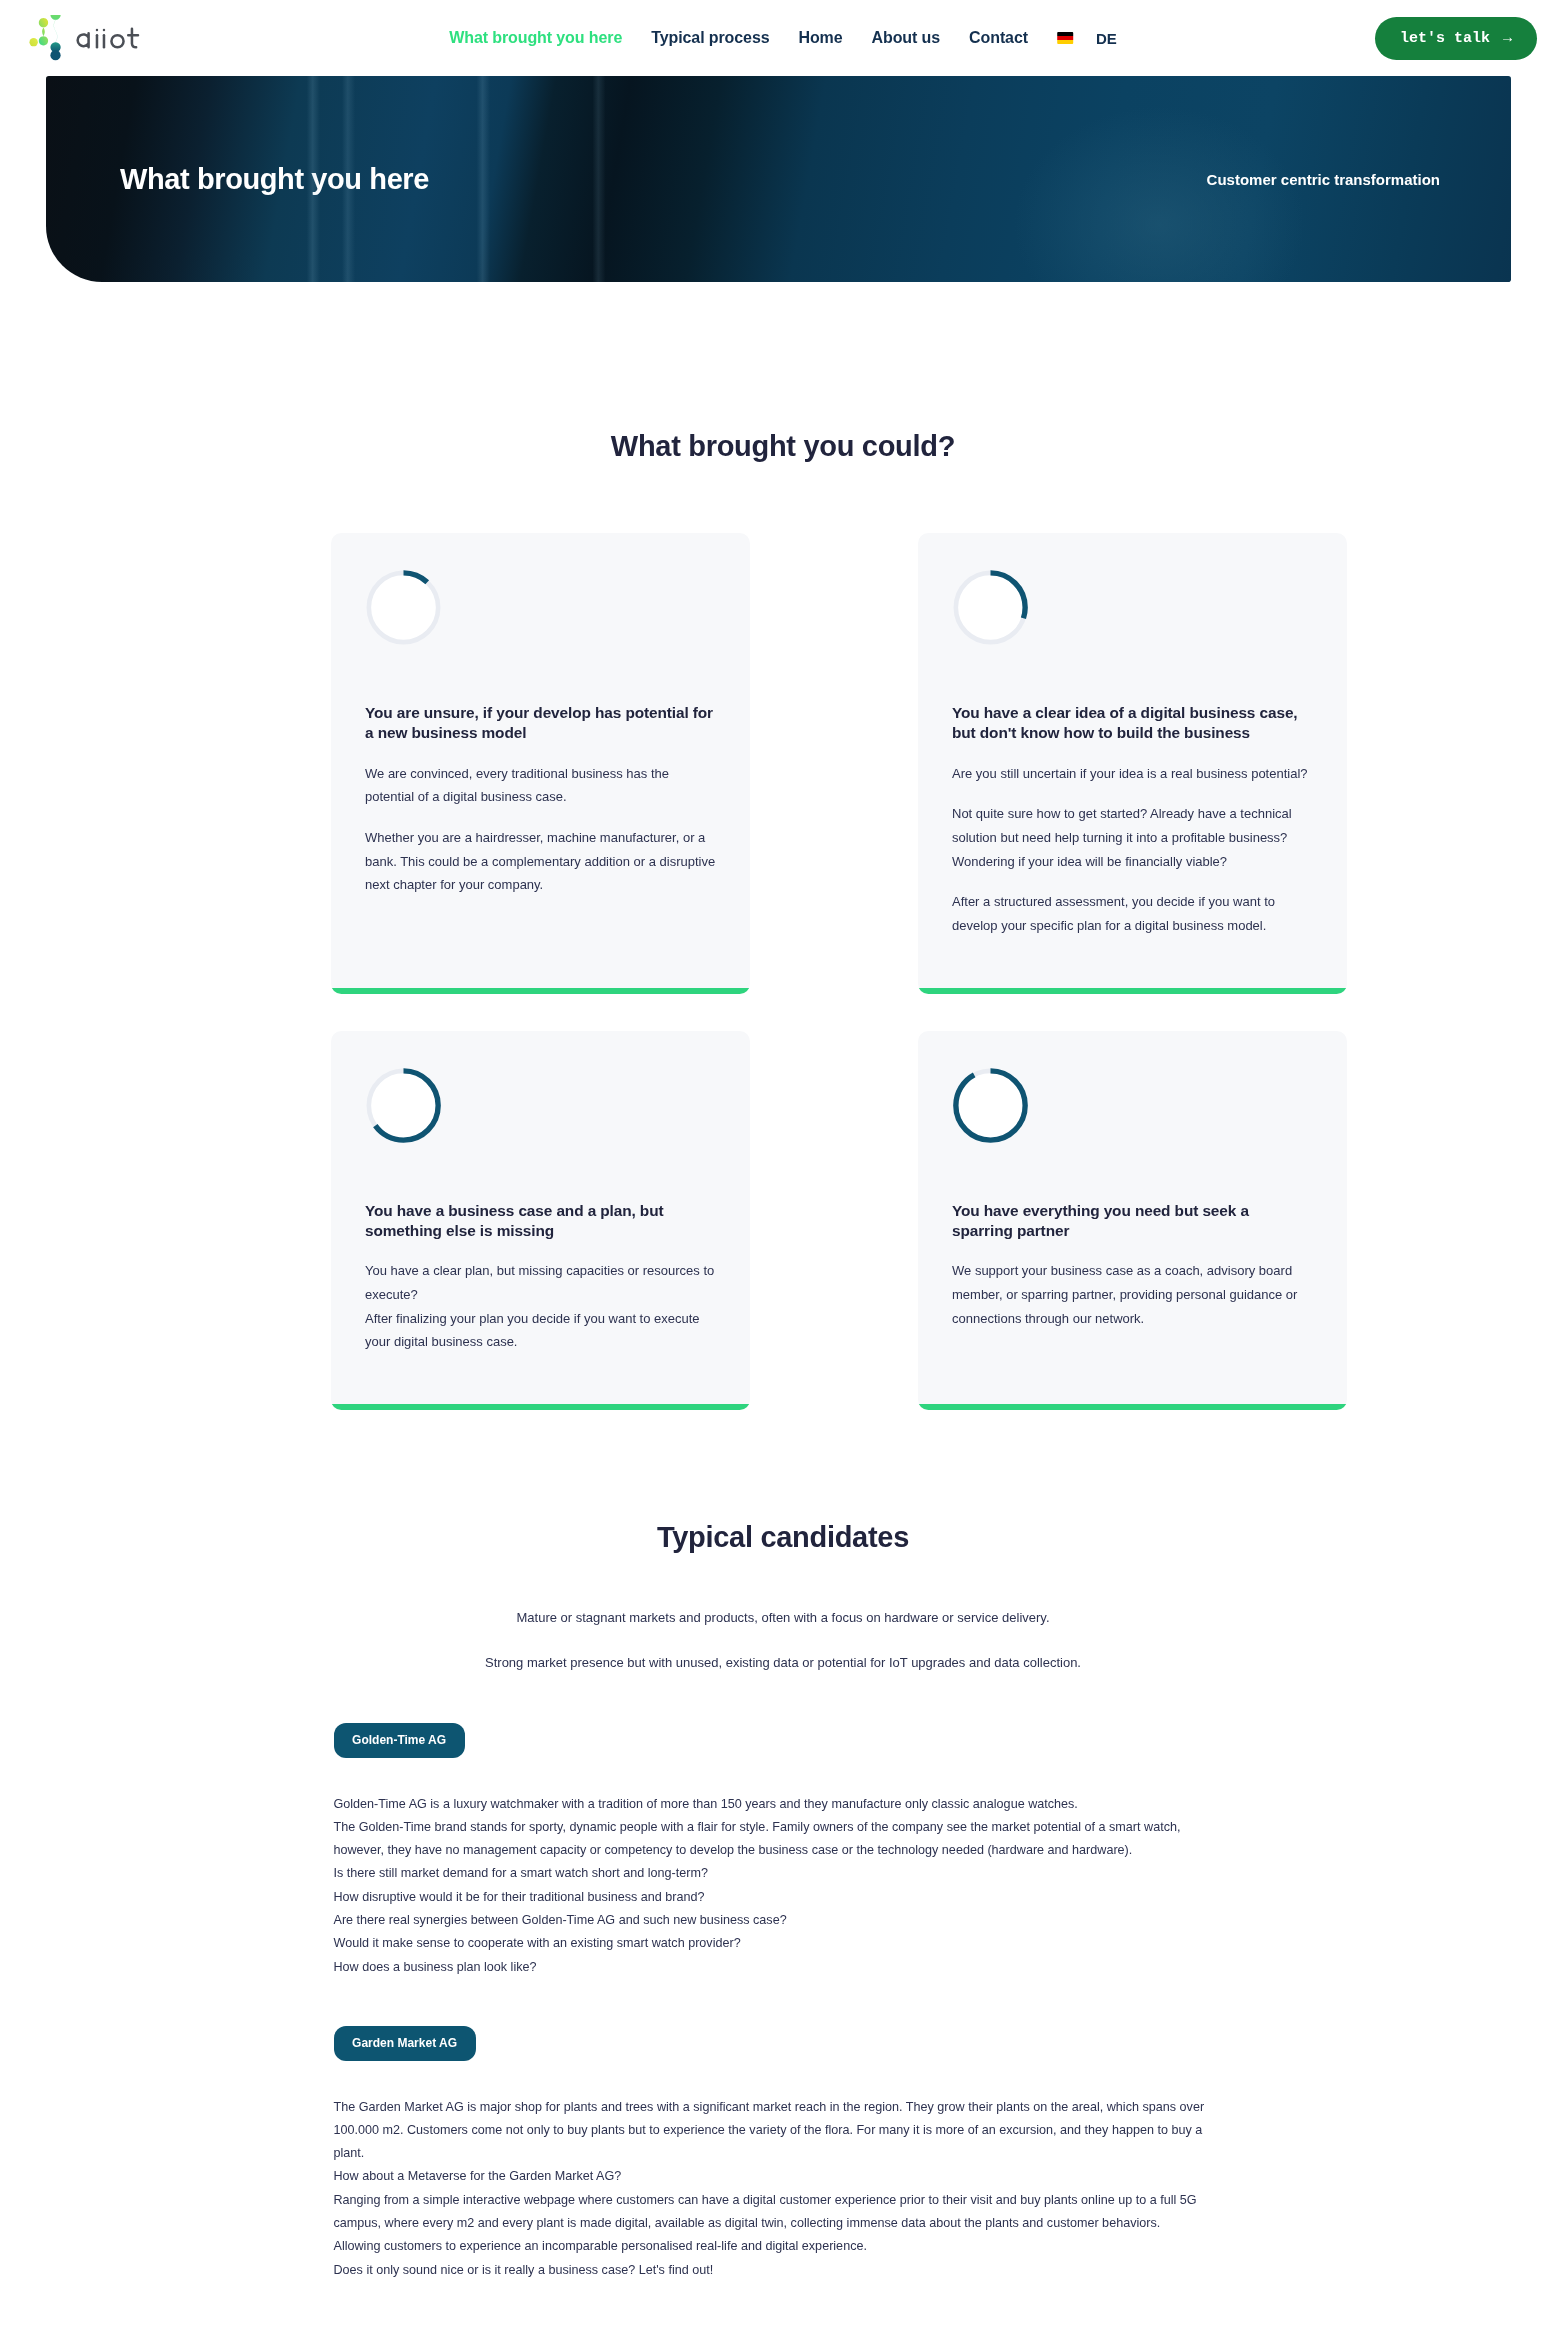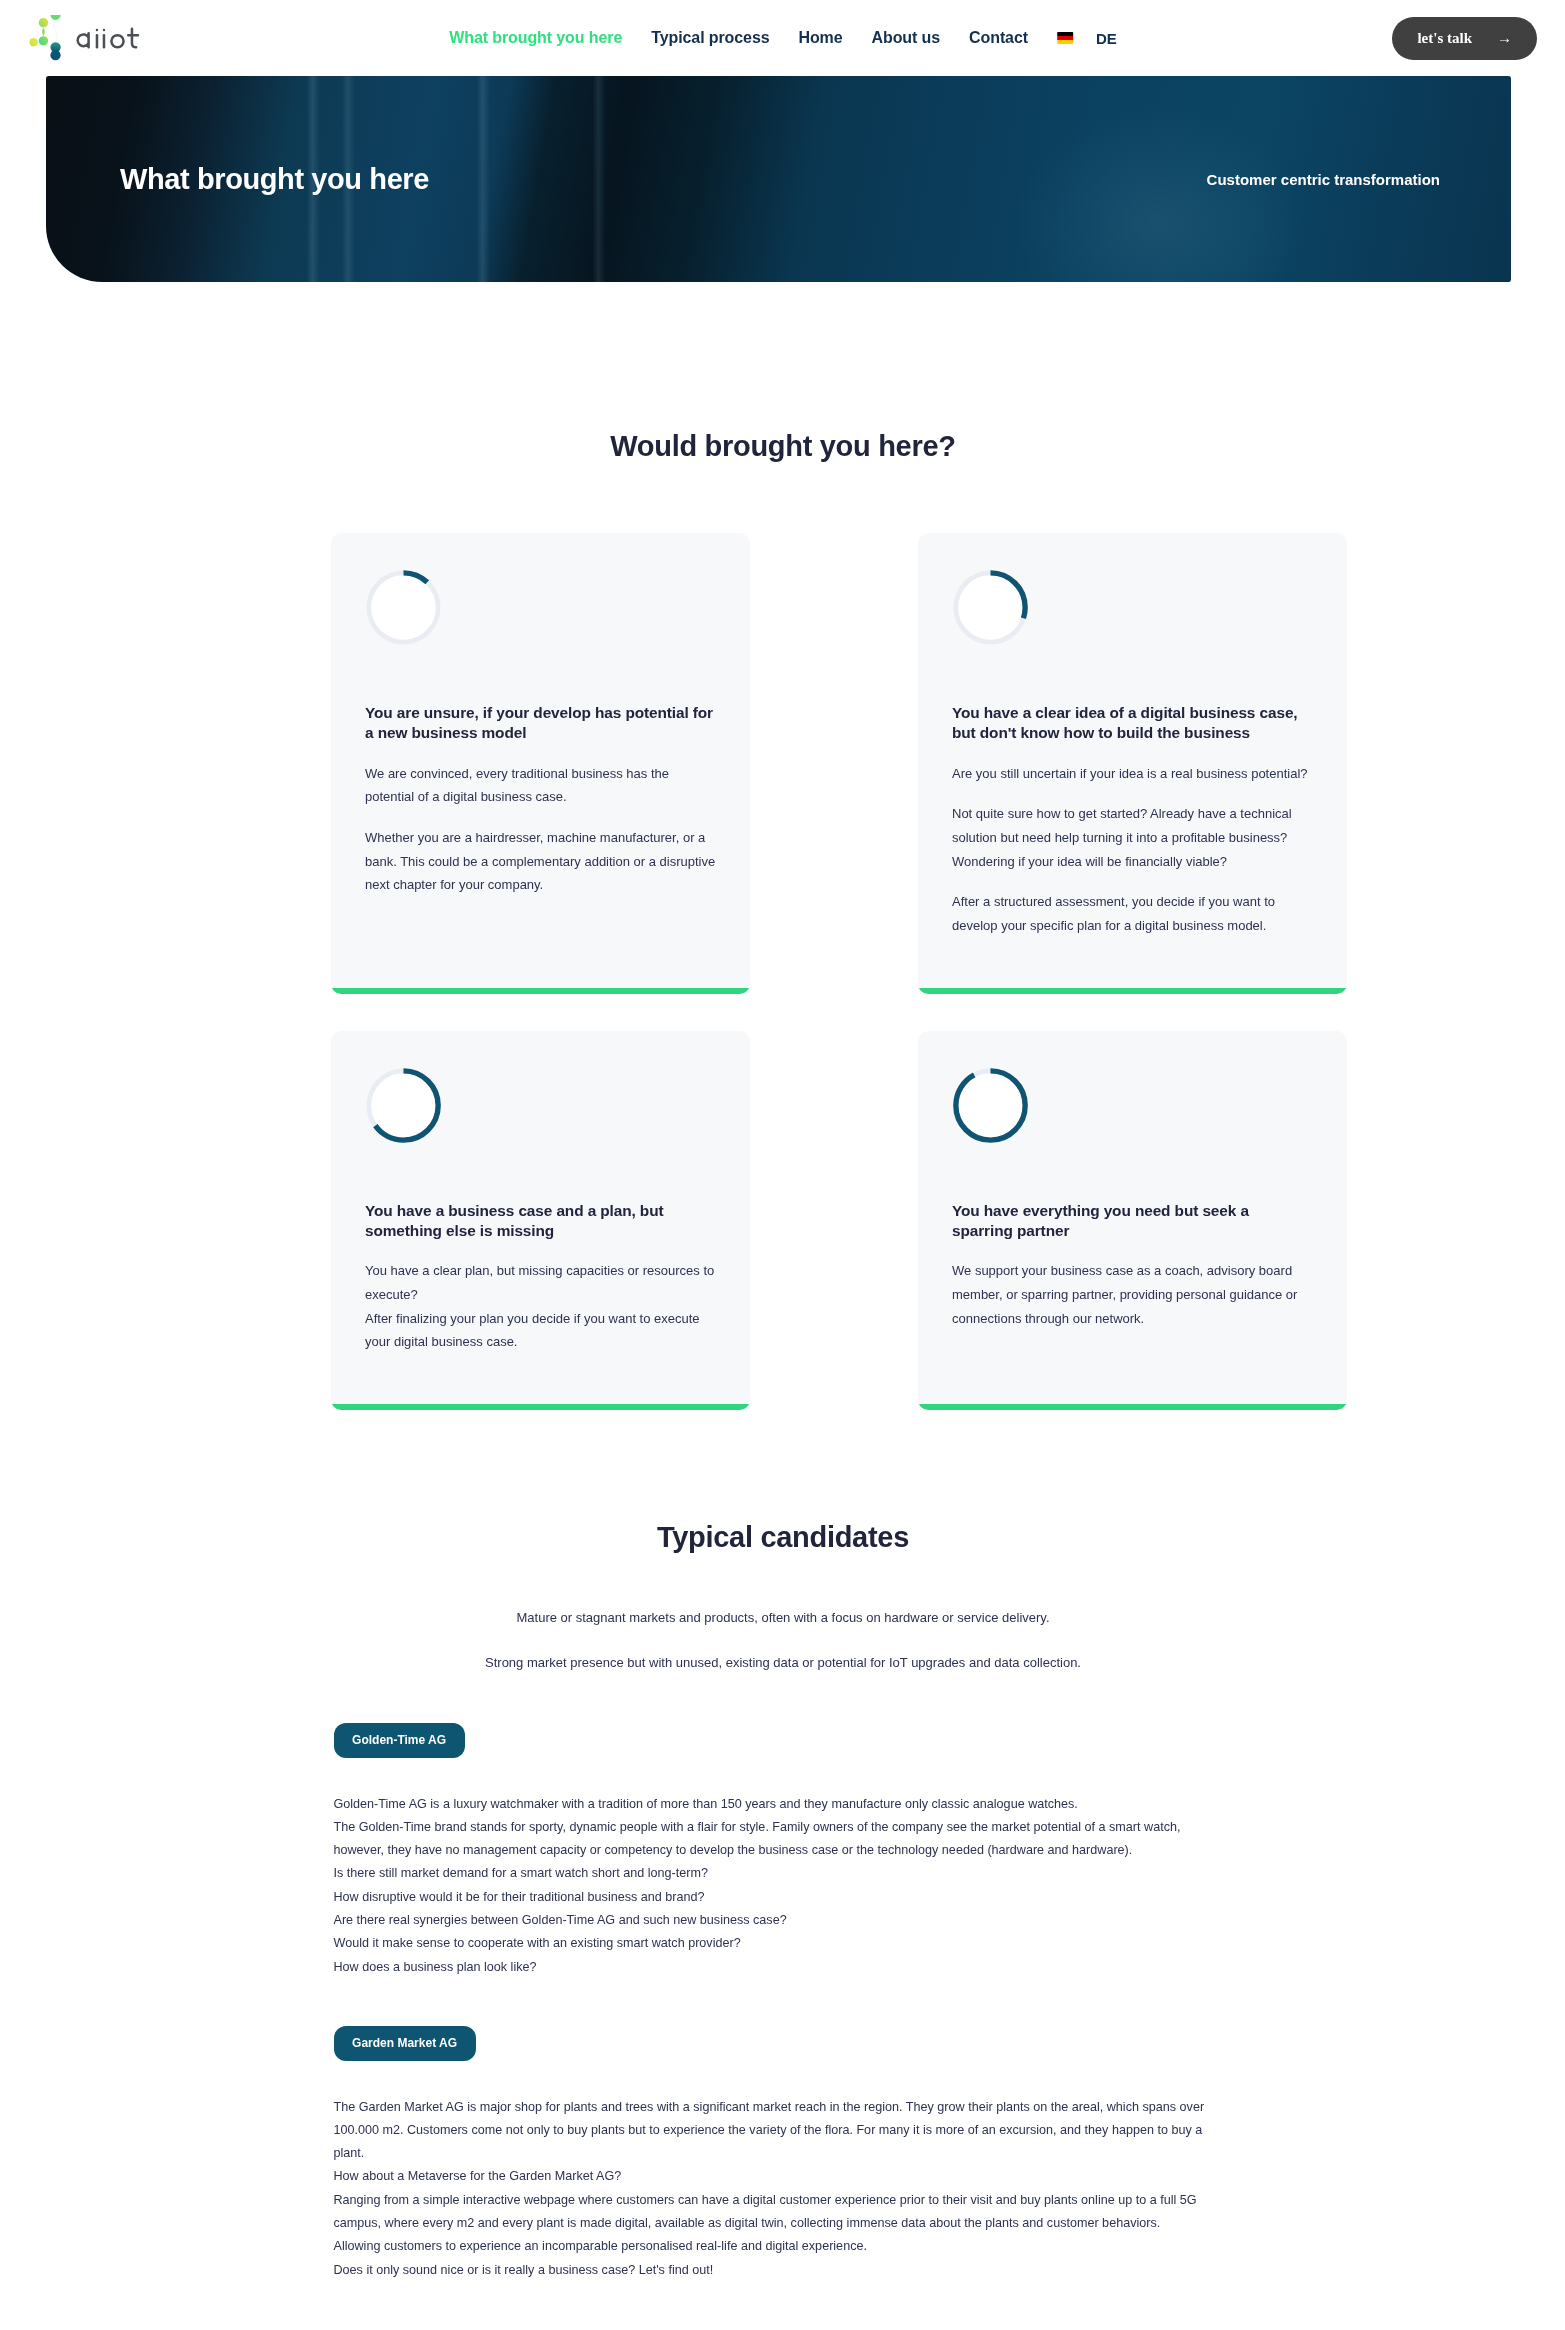--- a/index.html
+++ b/index.html
@@ -53,32 +53,32 @@
   }
   .flag-de {
     width: 16px; height: 11.2px;
     display: inline-block;
     background: linear-gradient(to bottom, #000 0 33.33%, #d00 33.33% 66.66%, #ffce00 66.66% 100%);
     border-radius: 0.9px;
   }
 
   .cta-btn {
     margin-left: auto;
-    background: #404040;
+    background: #15803d;
     color: #ffffff;
     border: none;
     border-radius: 21.4px;
     height: 43px;
     padding: 0 25px;
     font-size: 15px;
     font-weight: 700;
-    font-family: Liberation Serif, serif;
+    font-family: Liberation Mono, monospace;
     display: flex;
     align-items: center;
-    gap: 25px;
+    gap: 13px;
     cursor: pointer;
     white-space: nowrap;
   }
 
   
   .hero {
     margin: 0 55px 0 46px;
     height: 206px;
     border-radius: 2.8px 2.8px 2.8px 56px;
     overflow: hidden;
@@ -278,21 +278,21 @@
     <span>→</span>
   </button>
 </header>
 
 <section class="hero">
   <h1 class="hero-title">What brought you here</h1>
   <div class="hero-tag">Customer centric transformation</div>
 </section>
 
 <section class="sec1">
-  <h2 class="section-title">Would brought you here?</h2>
+  <h2 class="section-title">What brought you could?</h2>
 
   <div class="cards-wrap">
 
     <article class="card">
       <div class="ring">
         <svg viewBox="0 0 100 100">
           <circle cx="50" cy="50" r="45" fill="#ffffff" stroke="#e9ecf2" stroke-width="6"></circle>
           <circle cx="50" cy="50" r="45" fill="none" stroke="#0f5472" stroke-width="7" stroke-linecap="butt" stroke-dasharray="33.9 248.8" transform="rotate(-90 50 50)"></circle>
         </svg>
       </div>

